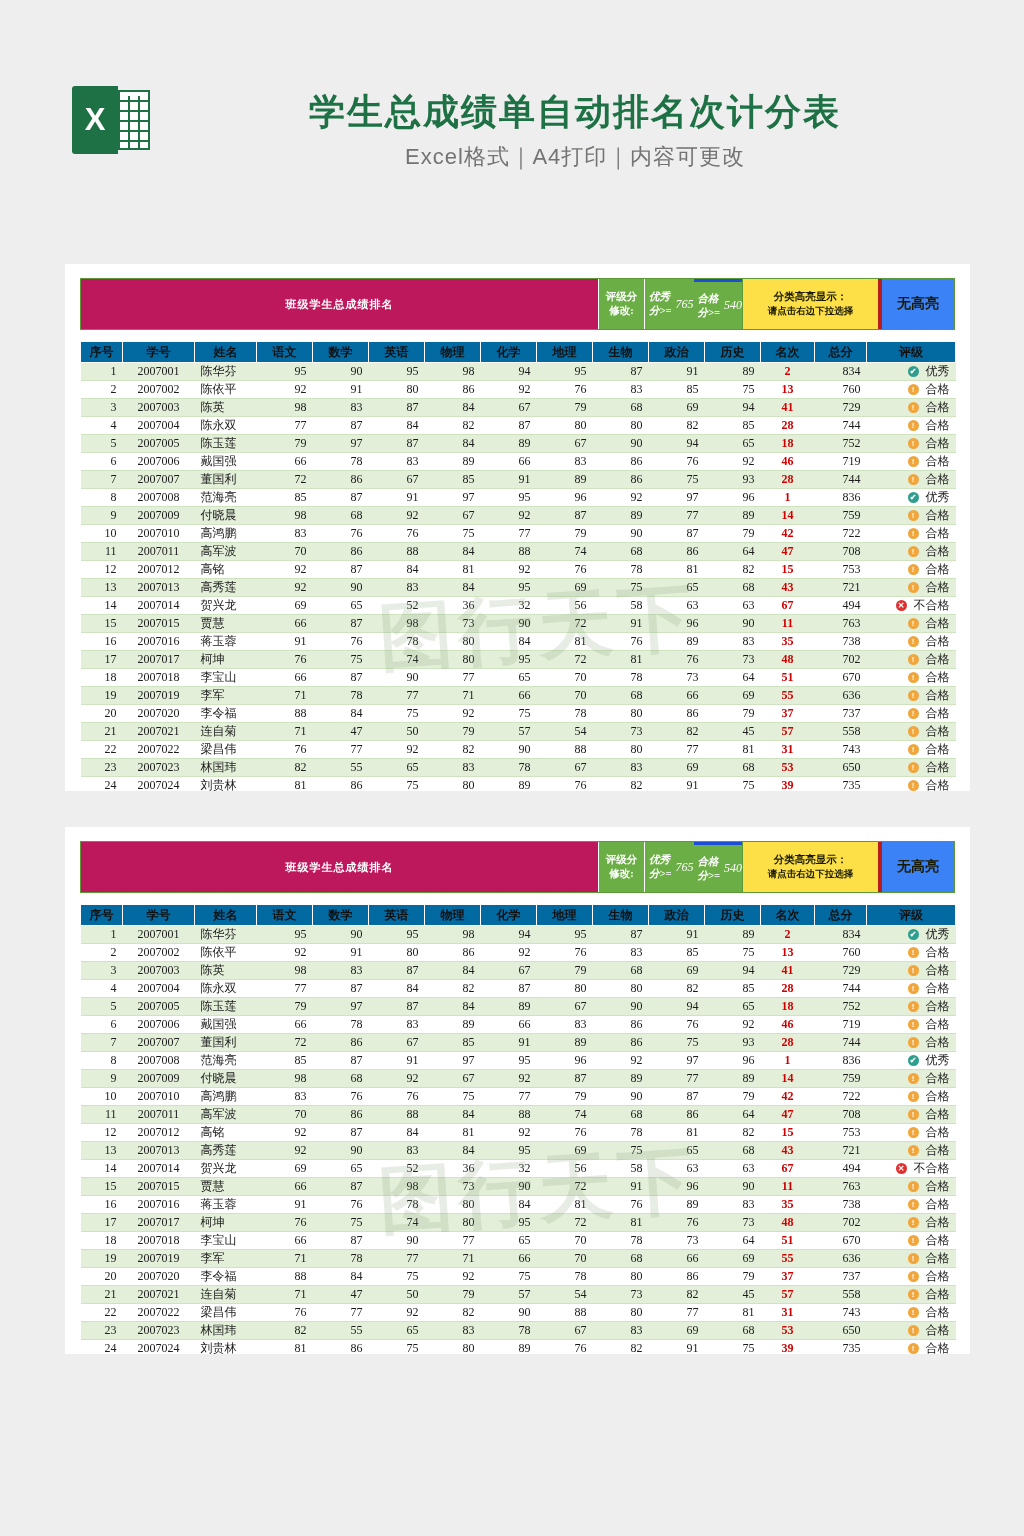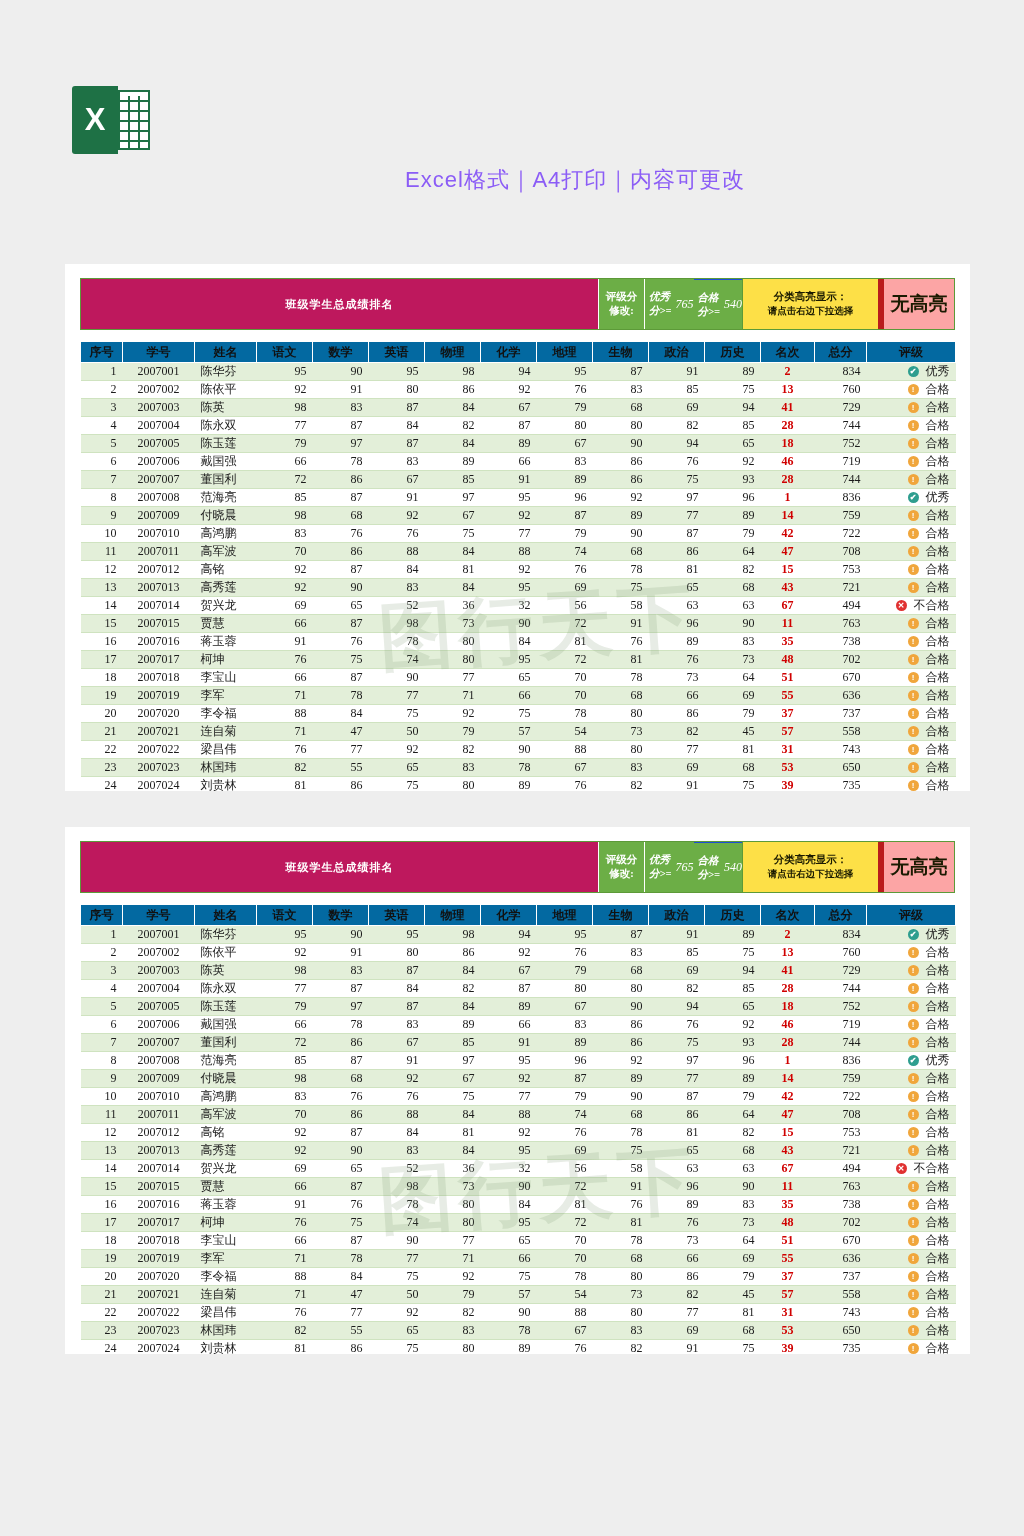--- a/index.html
+++ b/index.html
@@ -55,24 +55,24 @@
     width: 790px;
     text-align: center;
     color: #1e7145;
     font-family: "Liberation Sans", sans-serif;
     font-weight: bold;
     font-size: 36px;
     letter-spacing: 2px;
   }
   .title-sub {
     position: absolute;
-    left: 180px; top: 93px;
+    left: 180px; top: 70px;
     width: 790px;
     text-align: center;
-    color: #8b5cf6;
+    color: #737373;
     font-family: "Liberation Sans", sans-serif;
     font-size: 22px;
     letter-spacing: 1px;
   }
 
   
   .card {
     position: absolute;
     left: 65px;
     width: 905px;
@@ -130,21 +130,21 @@
   }
   .cut-row {
     flex: 1 1 0;
     display: flex;
     align-items: center;
     color: #ffffff;
     font-size: 10.5px;
     font-weight: bold;
     padding-left: 4px;
   }
-  .cut-row + .cut-row { border-top: 1px solid #1d4ed8; }
+  .cut-row + .cut-row { border-top: 3px solid #1d4ed8; }
   .cut-row .val {
     font-family: "Liberation Serif", serif;
     font-weight: normal;
     font-size: 12px;
     margin-left: 4px;
   }
   .banner-hl {
     flex: 0 0 136px;
     background: #fde047;
     border-left: 1px solid #5c9a38;
@@ -154,24 +154,24 @@
     line-height: 1.4;
     display: flex;
     flex-direction: column;
     align-items: center;
     justify-content: center;
     text-align: center;
   }
   .banner-hl .l2 { font-size: 9.5px; text-align: right; }
   .banner-sel {
     flex: 1 1 auto;
-    background: #fca5a5;
-    border-left: 6px solid #b91c1c;
+    background: #3b82f6;
+    border-left: 4px solid #b91c1c;
     color: #1a1a00;
-    font-size: 19px;
+    font-size: 14px;
     font-weight: bold;
     display: flex;
     align-items: center;
     justify-content: center;
   }
 
   
   table.grades {
     margin-top: 11px;
     width: 875px;
@@ -255,20 +255,21 @@
       <div class="logo-grid">
         <i style="left:0;top:8px;width:28px;height:1.6px;"></i>
         <i style="left:0;top:18px;width:28px;height:1.6px;"></i>
         <i style="left:0;top:28px;width:28px;height:1.6px;"></i>
         <i style="left:0;top:38px;width:28px;height:1.6px;"></i>
         <i style="left:0;top:48px;width:28px;height:1.6px;"></i>
         <i style="left:8px;top:4px;width:1.6px;height:52px;"></i>
         <i style="left:18px;top:4px;width:1.6px;height:52px;"></i>
       </div>
     </div>
+    <div class="title-main">学生总成绩单自动排名次计分表</div>
     <div class="title-sub">Excel格式｜A4打印｜内容可更改</div>
   </div>
 
   <div class="card" id="card-1">
     <div class="sheet">
 
       <div class="banner">
         <div class="banner-title">班级学生总成绩排名</div>
         <div class="banner-lbl">
           <span>评级分</span>

